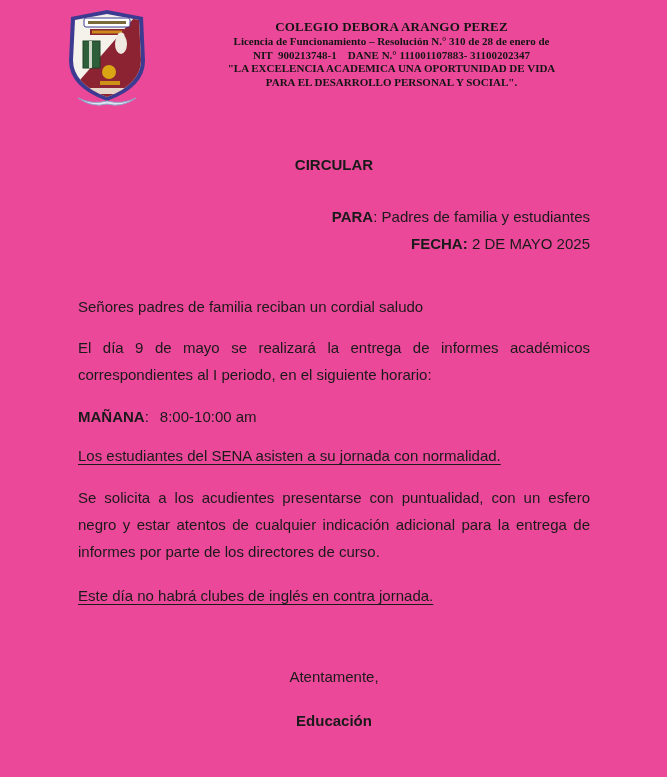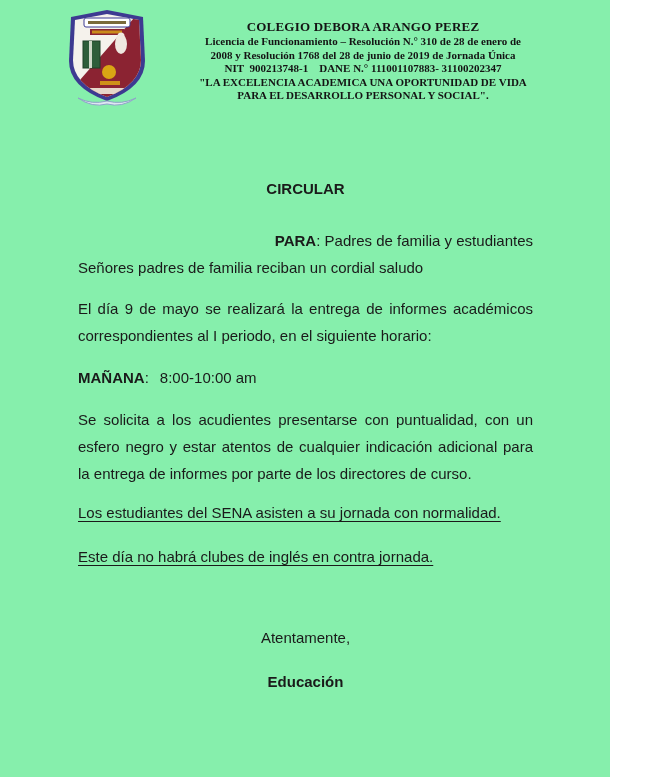--- a/index.html
+++ b/index.html
@@ -1,20 +1,20 @@
 <!DOCTYPE html>
 <html><head>
 <meta charset="utf-8">
 <style>
   * { box-sizing: border-box; }
   html, body { margin: 0; padding: 0; background: #ffffff; }
   .page {
-    width: 610px;
+    width: 667px;
     height: 777px;
-    background: #86efac;
+    background: #ec4899;
     position: relative;
     overflow: hidden;
     font-family: "Liberation Sans", sans-serif;
     color: #1a1a1a;
   }
   
   .letterhead {
     display: flex;
     align-items: flex-start;
     padding: 8px 38px 0 64px;
@@ -31,36 +31,36 @@
     color: #141414;
   }
   .school-name { font-size: 13px; line-height: 16px; letter-spacing: 0.2px; }
   .ministry-wrap { flex: 0 0 92px; padding-top: 2px; }
   
   .content { padding: 0 77px 0 78px; font-size: 15px; }
   .doc-title {
     text-align: center;
     font-weight: bold;
     font-size: 15px;
-    margin-top: 68px;
+    margin-top: 44px;
   }
   .meta { margin-top: 30px; }
   .meta-row { line-height: 27px; text-align: right; }
   .meta-label {
     display: inline-block;
     width: 62px;
     font-weight: bold;
   }
   .meta-label .sep { font-weight: normal; }
   .para {
     line-height: 27px;
     margin: 0;
   }
   .justify { text-align: justify; }
-  .greeting { }
+  .greeting { margin-top: 36px; }
   .schedule-intro { margin-top: 14px; }
   .sched-morning { margin-top: 15px; }
   .sched-afternoon { margin-top: 17px; }
   .sched-label { font-weight: bold; }
   .sched-sep { font-weight: normal; }
   .sched-value-morning { padding-left: 11px; text-align: right; }
   .sched-value-afternoon { padding-left: 5px; }
   .instructions { margin-top: 15px; }
   .note { text-decoration: underline; text-underline-offset: 3px; }
   .note-1 { margin-top: 12px; }
@@ -109,51 +109,54 @@
           <rect x="26" y="80" width="36" height="6" fill="#f0ead9" opacity="0.9"></rect>
         </g>
 
         <path d="M14,90 Q28,97 43,93 Q58,97 72,90 Q58,100 43,96 Q28,100 14,90 Z" fill="#dfe6f2" stroke="#8fa3c8" stroke-width="1"></path>
       </svg>
     </div>
 
     <div class="header-text">
       <div class="school-name">COLEGIO DEBORA ARANGO PEREZ</div>
       <div>Licencia de Funcionamiento – Resolución N.° 310 de 28 de enero de</div>
-      <div>2008 y Resolución 1768 del 28 de junio de 2019 de Jornada Única</div>
       <div>NIT&nbsp;&nbsp;900213748-1&nbsp;&nbsp;&nbsp;&nbsp;DANE N.° 111001107883- 31100202347</div>
       <div>"LA EXCELENCIA ACADEMICA UNA OPORTUNIDAD DE VIDA</div>
       <div>PARA EL DESARROLLO PERSONAL Y SOCIAL".</div>
     </div>
 
   </div>
 
   <div class="content">
 
     <div class="doc-title">CIRCULAR</div>
 
     <div class="meta">
       <div class="meta-row">
         <span class="meta-label"><span>PARA</span><span class="sep">:</span></span>
         <span>Padres de familia y estudiantes</span>
       </div>
+      <div class="meta-row">
+        <span class="meta-label">FECHA:</span>
+        <span>2 DE MAYO 2025</span>
+      </div>
     </div>
 
     <p class="para greeting">Señores padres de familia reciban un cordial saludo</p>
 
     <p class="para justify schedule-intro">El día 9 de mayo se realizará la entrega de informes académicos correspondientes al I periodo, en el siguiente horario:</p>
 
     <p class="para sched-morning">
       <span class="sched-label">MAÑANA</span><span class="sched-sep">:</span><span class="sched-value-morning">8:00-10:00 am</span>
     </p>
 
 
+    <p class="para note note-1">Los estudiantes del SENA asisten a su jornada con normalidad.</p>
+
     <p class="para justify instructions">Se solicita a los acudientes presentarse con puntualidad, con un esfero negro y estar atentos de cualquier indicación adicional para la entrega de informes por parte de los directores de curso.</p>
-
-    <p class="para note note-1">Los estudiantes del SENA asisten a su jornada con normalidad.</p>
 
     <p class="para note note-2">Este día no habrá clubes de inglés en contra jornada.</p>
 
     <p class="para closing">Atentamente,</p>
 
     <p class="para signature">Educación</p>
 
   </div>
 </div>
 

